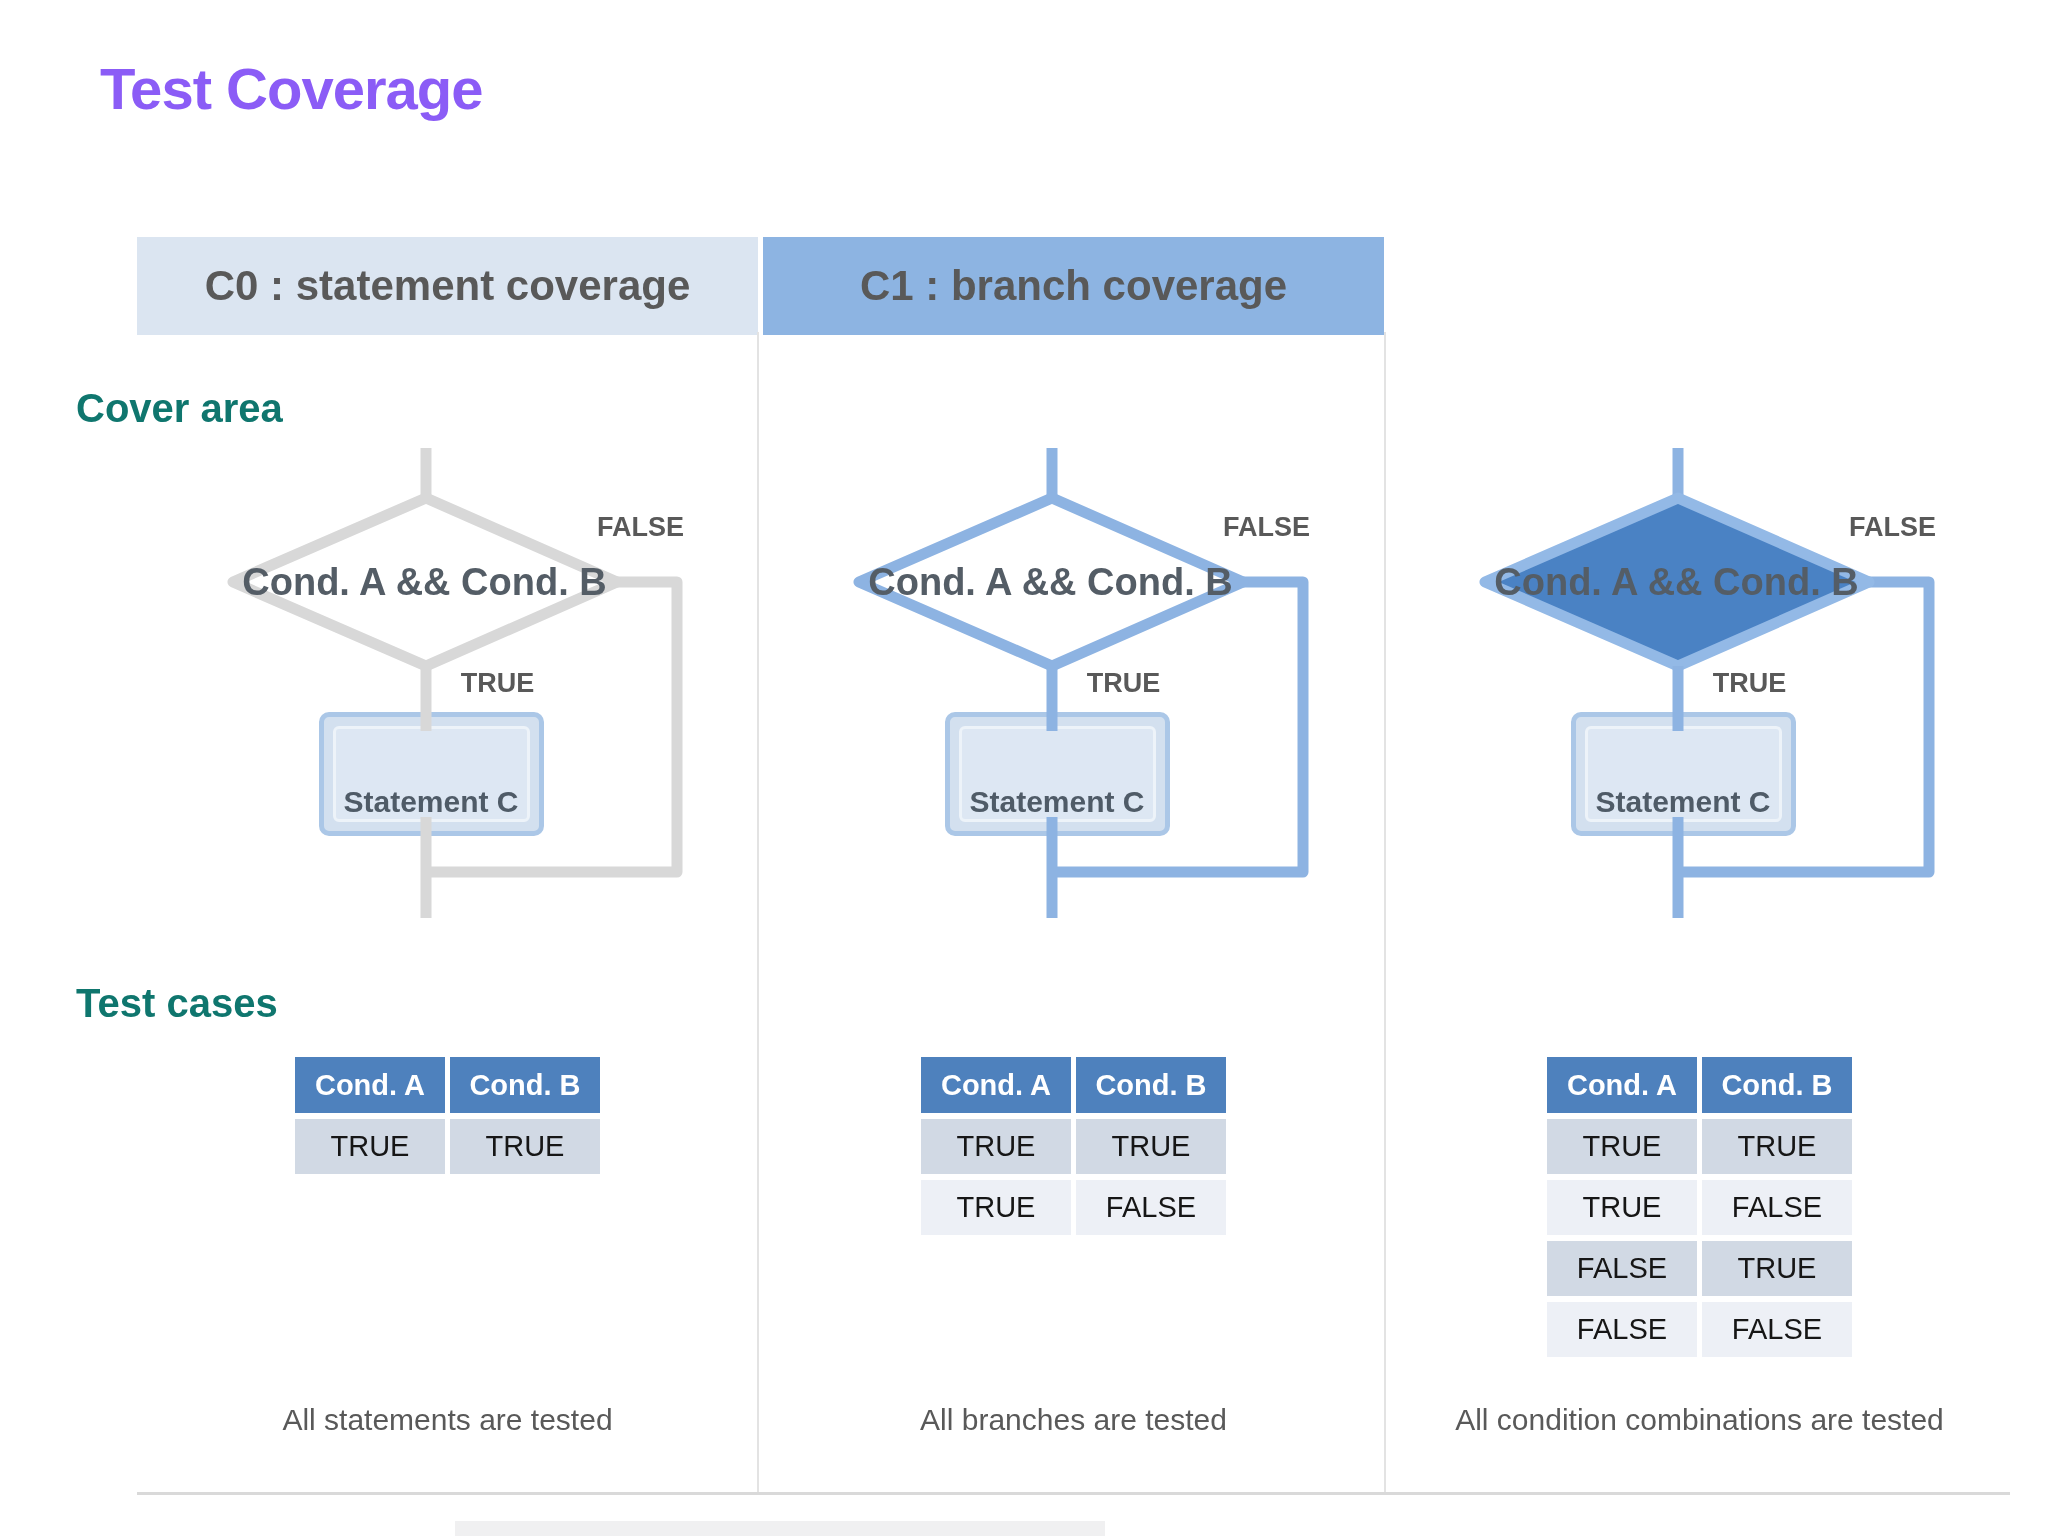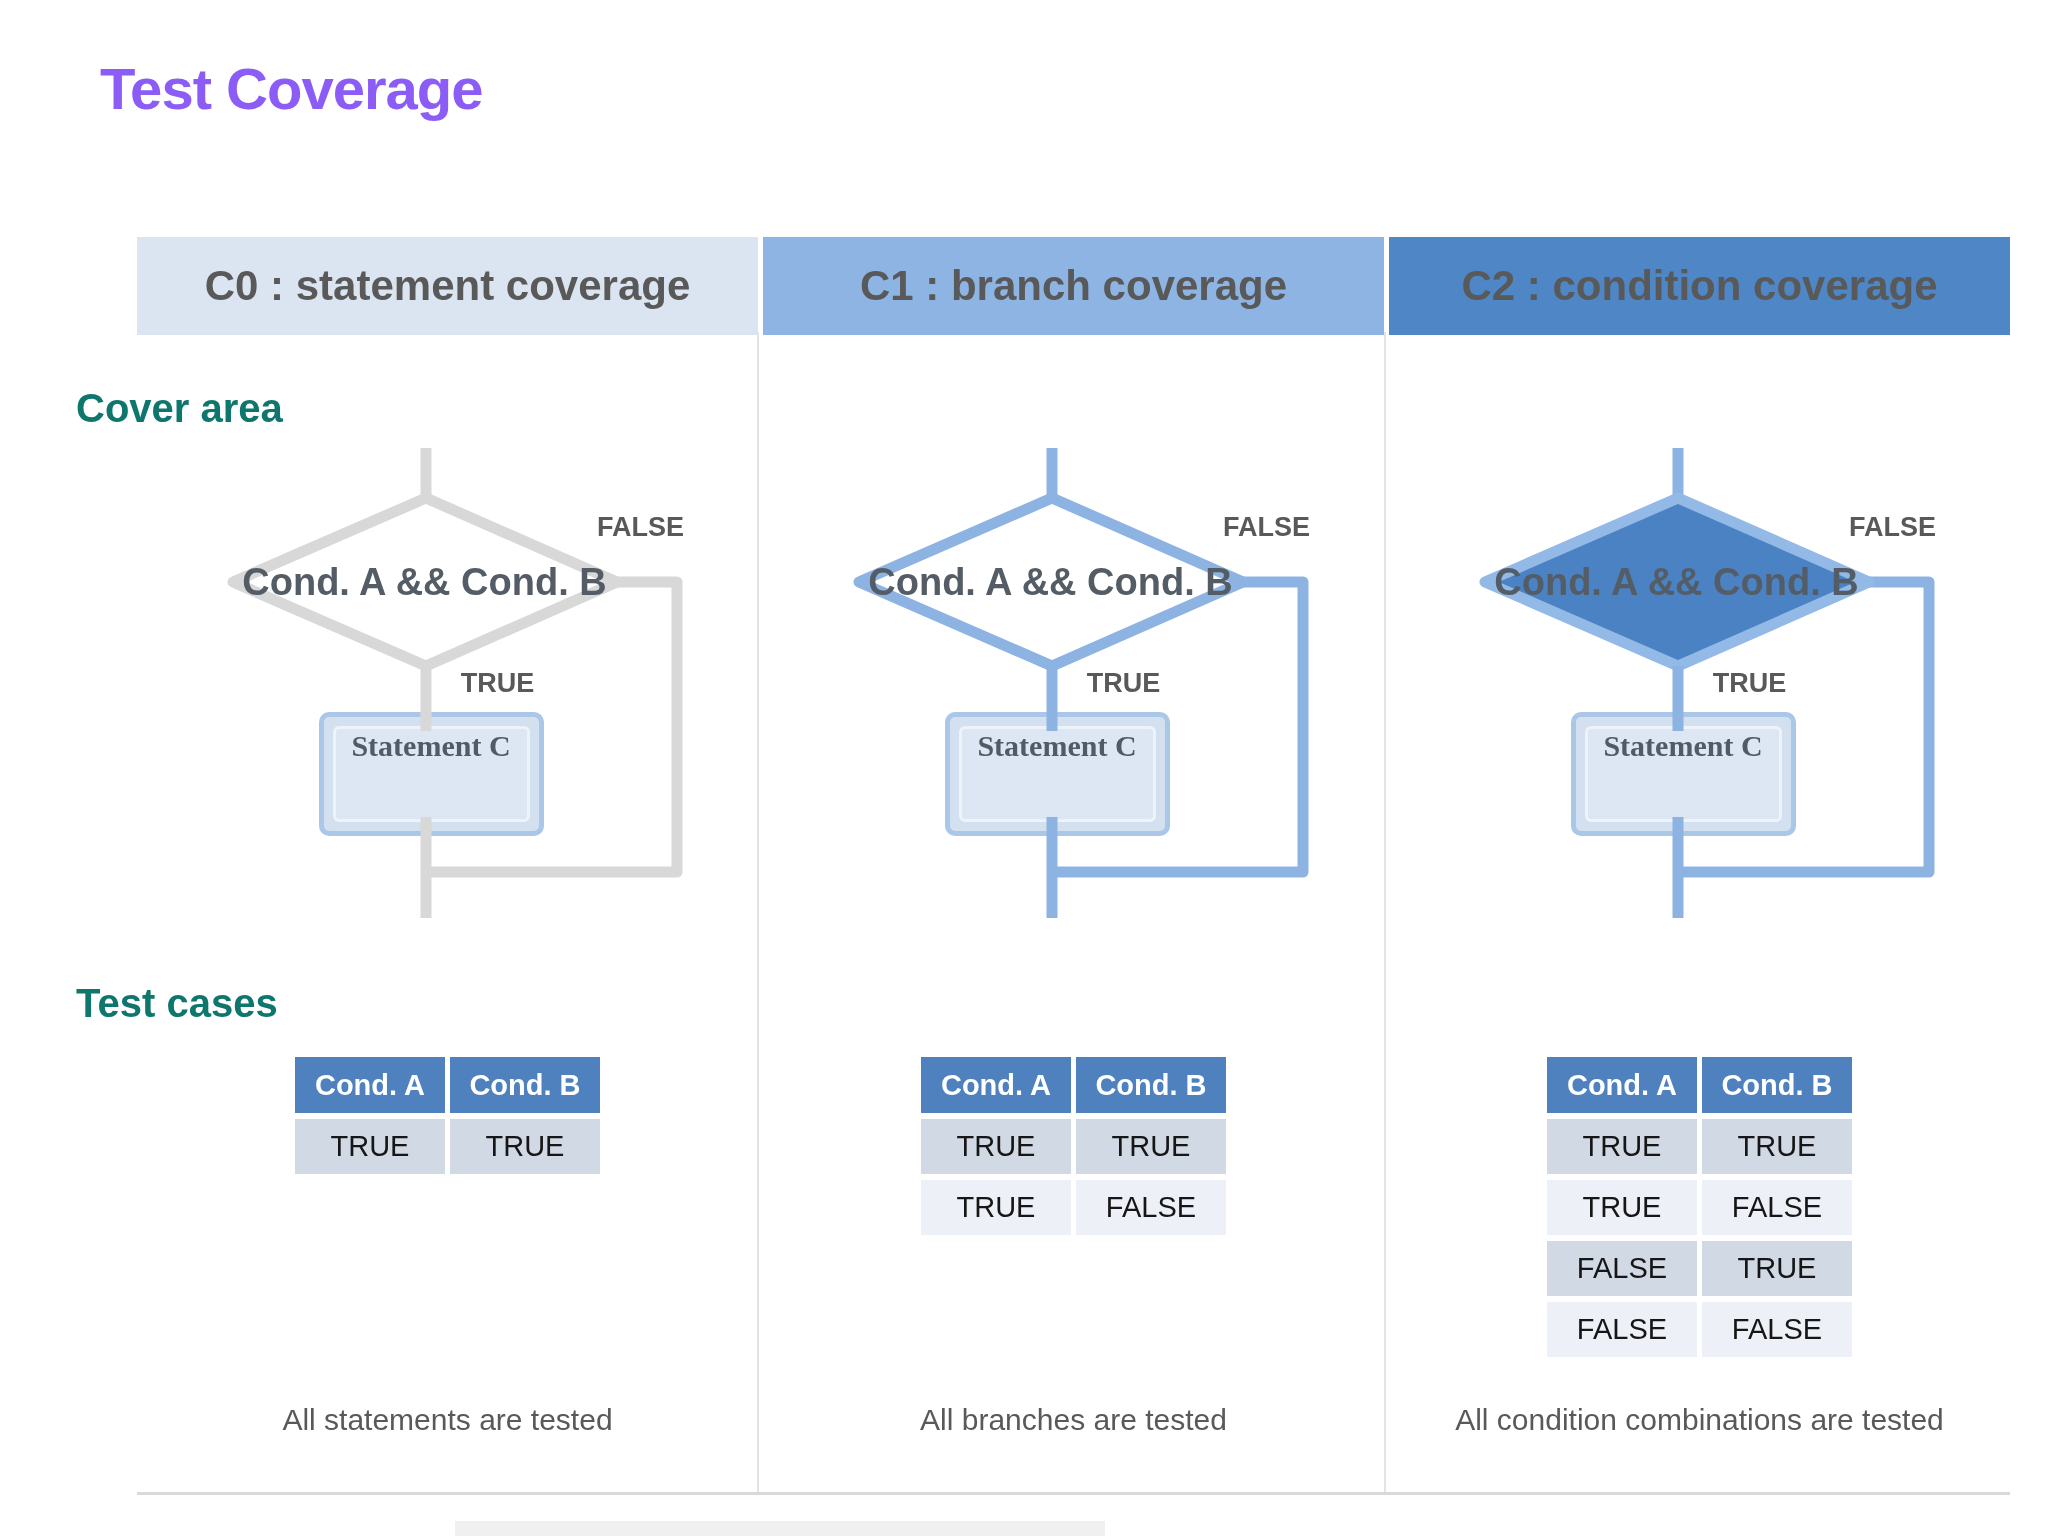--- a/index.html
+++ b/index.html
@@ -60,22 +60,22 @@
   .false-lbl{left:438px;top:72px;width:130px;text-align:center;font-size:27px;}
   .true-lbl{left:300px;top:228px;width:120px;text-align:center;font-size:27px;}
 
   .stmt-box{
     position:absolute;z-index:1;left:181px;top:272px;width:225px;height:124px;
     box-sizing:border-box;border:5px solid #abc7e7;border-radius:10px;background:#d3e0ef;
   }
   .stmt-inner{
     position:absolute;left:9px;top:9px;right:9px;bottom:9px;
     border:3px solid #edf3f9;border-radius:6px;background:#dde7f3;
-    display:flex;align-items:flex-start;justify-content:center;
-    font-size:30px;font-weight:bold;color:#4f5b67;font-family:Liberation Serif, serif;
+    display:flex;align-items:flex-end;justify-content:center;
+    font-size:30px;font-weight:bold;color:#4f5b67;
   }
 
   
   .table-wrap{position:absolute;top:814px;left:0;right:0;display:flex;justify-content:center;}
   table.cases{border-collapse:separate;border-spacing:5px 6px;}
   table.cases th{
     width:148px;height:54px;background:#4e81bd;color:#ffffff;
     font-size:29px;font-weight:bold;text-align:center;vertical-align:middle;
   }
   table.cases td{
@@ -173,21 +173,20 @@
             <td>TRUE</td>
             <td>FALSE</td>
           </tr>
         </tbody>
       </table>
     </div>
     <div class="caption">All branches are tested</div>
   </section>
 
   <section class="col">
-    <header class="col-header c2">C2 : condition coverage</header>
     <div class="chart theme-blue filled">
       <div class="stmt-box">
         <div class="stmt-inner">
           <span>Statement C</span>
         </div>
       </div>
       <svg width="620" height="480" viewBox="0 0 620 480">
         <path class="flow-line" d="M288 8 V70"></path>
         <path class="flow-line" d="M479 142 H539 V432 H288"></path>
         <polygon class="diamond" points="288,58 479,142 288,226 95,142"></polygon>

